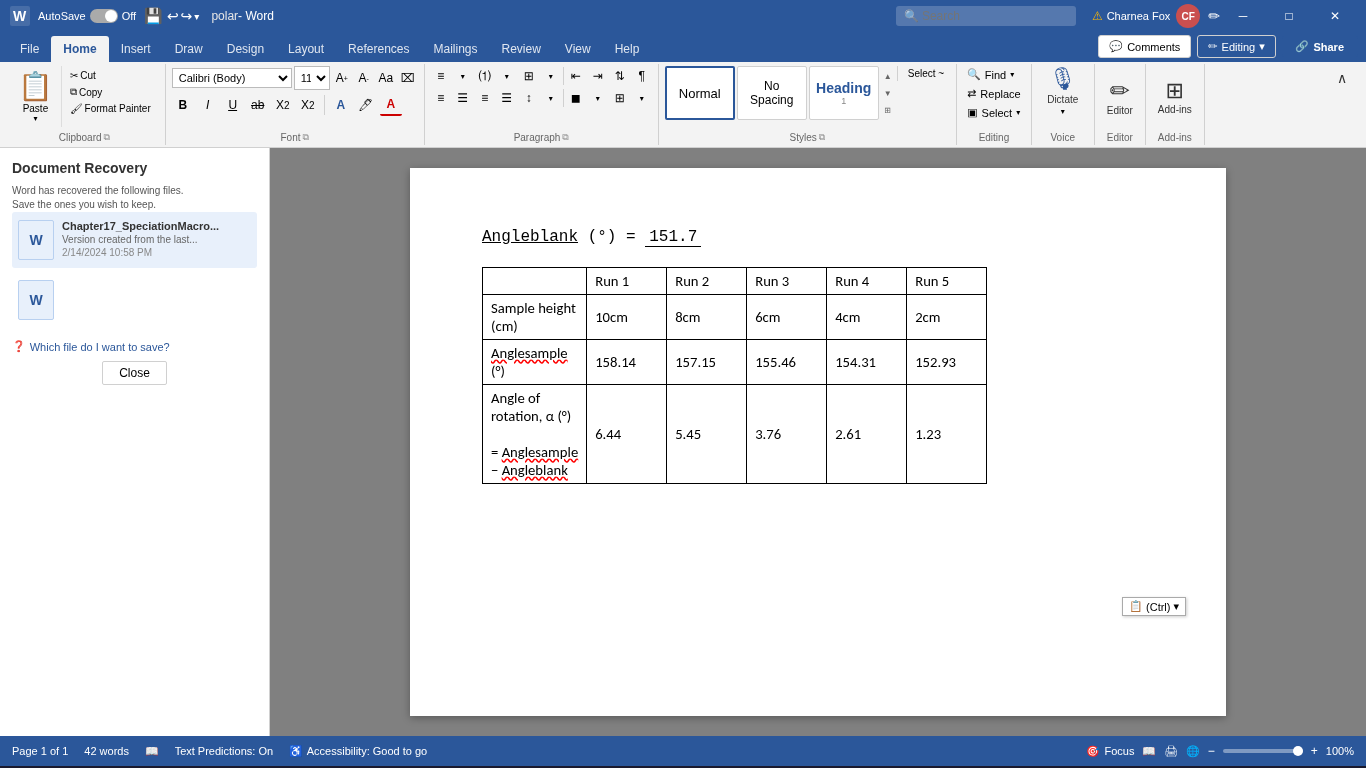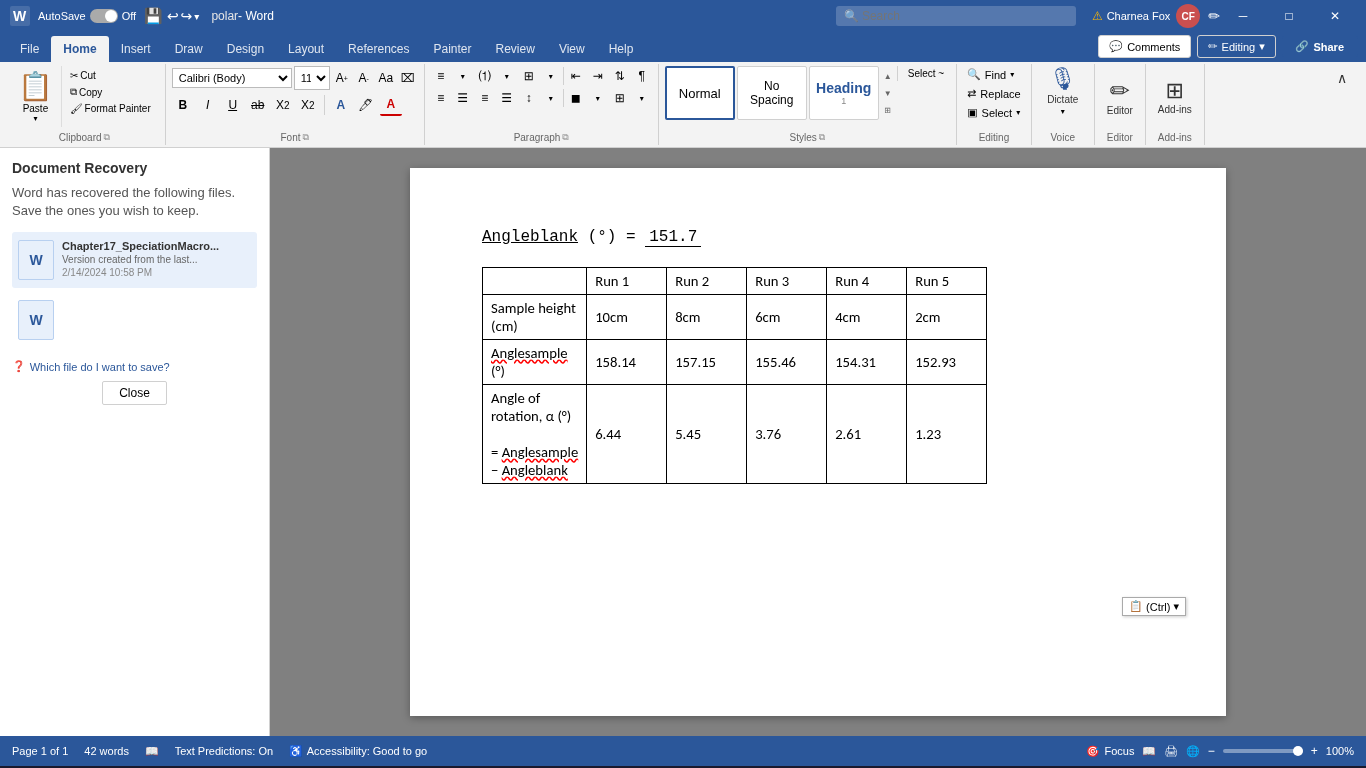--- a/index.html
+++ b/index.html
@@ -16,21 +16,21 @@
     }
     #titlebar .word-logo { width: 24px; height: 24px; margin-right: 6px; display:flex; align-items:center; justify-content:center; }
     #titlebar .toggle { background:#aaa; border-radius:8px; width:28px; height:14px; display:flex; align-items:center; padding:1px; }
     #titlebar .toggle-knob { width:12px; height:12px; background:white; border-radius:50%; margin-left:14px; }
     #titlebar .search-box {
       background: rgba(255,255,255,0.2);
       border: none;
       border-radius:3px;
       color: white;
       padding: 3px 2px 3px 26px;
-      width: 240px;
+      width: 180px;
       font-size: 12px;
       position:relative;
     }
     .search-wrap { position:relative; display:flex; align-items:center; margin-right:16px; }
     .search-wrap .si { position:absolute; left:8px; color:rgba(255,255,255,0.7); font-size:12px; }
     #titlebar .avatar { width:24px; height:24px; background:#c94f4f; border-radius:50%; display:flex; align-items:center; justify-content:center; font-size:10px; font-weight:bold; color:white; }
     #titlebar .win-btn { width:46px; height:32px; display:flex; align-items:center; justify-content:center; cursor:pointer; color:white; font-size:12px; }
 
     
     #ribbon-tabs {
@@ -142,21 +142,21 @@
 
     
     #main { display:flex; height: calc(768px - 32px - 30px - 88px - 30px); }
 
     
     #recovery {
       width: 270px; background: white; border-right: 1px solid #d0d0d0;
       padding: 12px; overflow-y: auto; flex-shrink:0;
     }
     #recovery h3 { font-size:14px; font-weight:600; color:#333; margin-bottom:8px; }
-    #recovery p { font-size:13px; color:#555; line-height:1.4; margin-bottom:12px; }
+    #recovery p { font-size:10px; color:#555; line-height:1.4; }
     .recovery-item {
       display:flex; gap:8px; padding:8px 6px; cursor:pointer; border-radius:3px;
       margin-bottom:4px;
     }
     .recovery-item.active { background:#e8f0fb; }
     .ri-icon { width:36px; height:40px; background:#e8f0fb; border:1px solid #b8d0f0; border-radius:2px; display:flex; align-items:center; justify-content:center; flex-shrink:0; }
     .ri-w { color:#2b579a; font-weight:bold; font-size:14px; }
     .ri-info { flex:1; }
     .ri-title { font-size:11px; font-weight:600; color:#333; margin-bottom:2px; }
     .ri-sub { font-size:10px; color:#666; margin-bottom:2px; }
@@ -277,21 +277,21 @@
 </div>
 
 <div id="ribbon-tabs">
   <div class="ribbon-tab">File</div>
   <div class="ribbon-tab active">Home</div>
   <div class="ribbon-tab">Insert</div>
   <div class="ribbon-tab">Draw</div>
   <div class="ribbon-tab">Design</div>
   <div class="ribbon-tab">Layout</div>
   <div class="ribbon-tab">References</div>
-  <div class="ribbon-tab">Painter</div>
+  <div class="ribbon-tab">Mailings</div>
   <div class="ribbon-tab">Review</div>
   <div class="ribbon-tab">View</div>
   <div class="ribbon-tab">Help</div>
   <div style="margin-left:auto;display:flex;align-items:center;gap:6px;padding-bottom:4px;">
     <div class="comments-btn">
       <span>💬</span>
       <span>Comments</span>
     </div>
     <div class="editing-dropdown">
       <span>✏</span>

